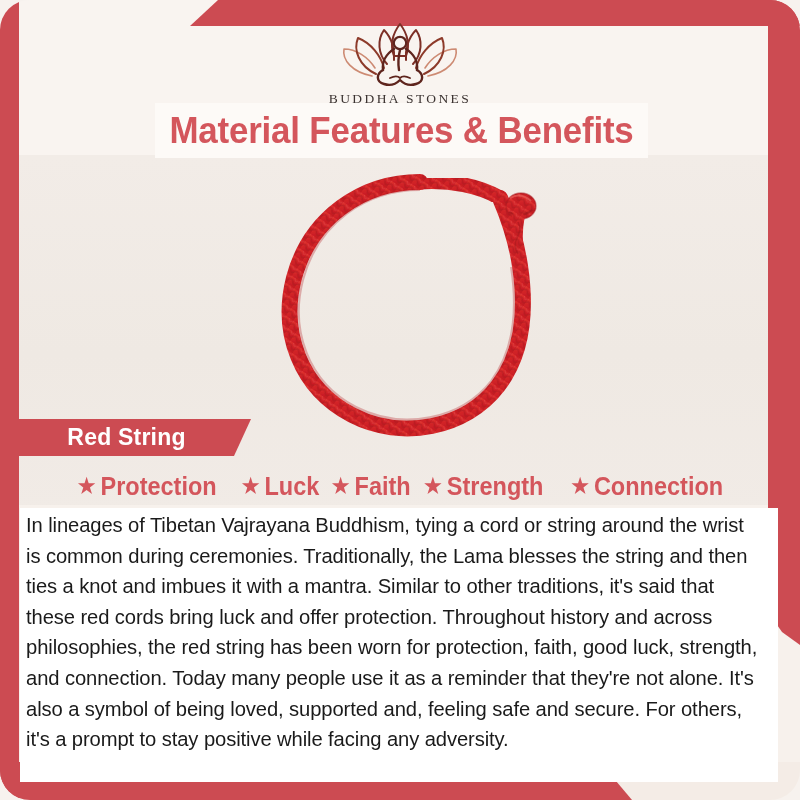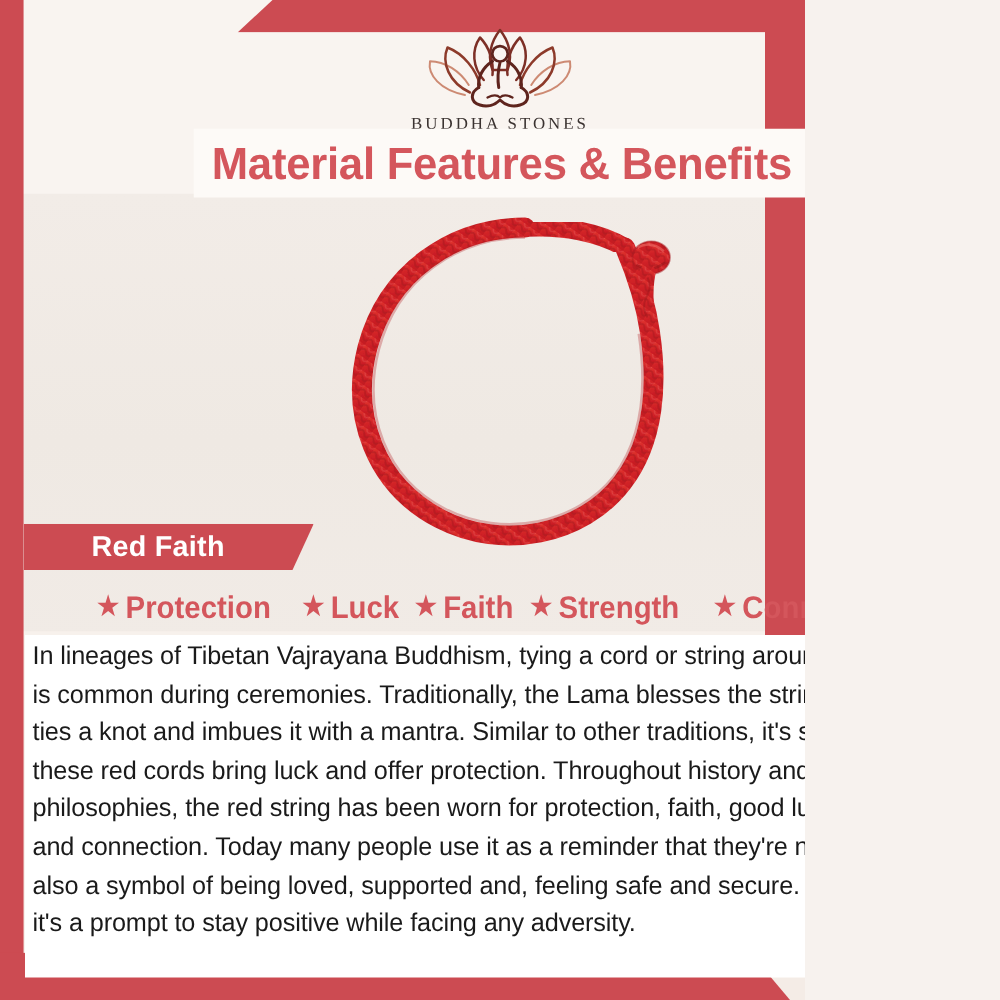--- a/index.html
+++ b/index.html
@@ -1,21 +1,21 @@
 <!DOCTYPE html>
 <html><head>
 <meta charset="utf-8">
 <style>
   html,body{margin:0;padding:0;}
   body{
     width:800px;height:800px;overflow:hidden;
     font-family:"Liberation Sans","DejaVu Sans",sans-serif;
     background:#f7f2ee;
   }
-  .poster{position:relative;width:644px;height:800px;overflow:hidden;background:#f7f2ee;}
+  .poster{position:relative;width:800px;height:800px;overflow:hidden;background:#f7f2ee;border-radius:30px;}
 
   
   .bg-top{
     position:absolute;left:0;top:0;width:800px;height:160px;
     background:#f9f4f0;
   }
   .bg-mid{
     position:absolute;left:0;top:155px;width:800px;height:360px;
     background:linear-gradient(180deg,#f2ece7 0%,#efe9e3 55%,#f1ebe6 100%);
   }
@@ -214,21 +214,21 @@
         <path d="M258 38 q11 -6 21 3" fill="none" stroke="#f0736c" stroke-width="2" opacity=".55"></path>
         <path d="M257 52 q12 7 23 -2" fill="none" stroke="#8f1418" stroke-width="2" opacity=".5"></path>
       </g>
 
       <path d="M266 58 C 262 78, 266 96, 268 108" fill="none" stroke="url(#braid)" stroke-width="13" stroke-linecap="round"></path>
       <path d="M266 62 q4 8 -1 16 q-4 8 1 16" fill="none" stroke="#9c161b" stroke-width="1.6" opacity=".45"></path>
     </svg>
   </div>
 
   <div class="label-banner"></div>
-  <div class="label-text">Red Faith</div>
+  <div class="label-text">Red String</div>
 
   <div class="features">
     <div class="feature">
       <span class="star">★</span>
       <span class="flabel">Protection</span>
     </div>
     <span class="gap-w"></span>
     <div class="feature">
       <span class="star">★</span>
       <span class="flabel">Luck</span>

